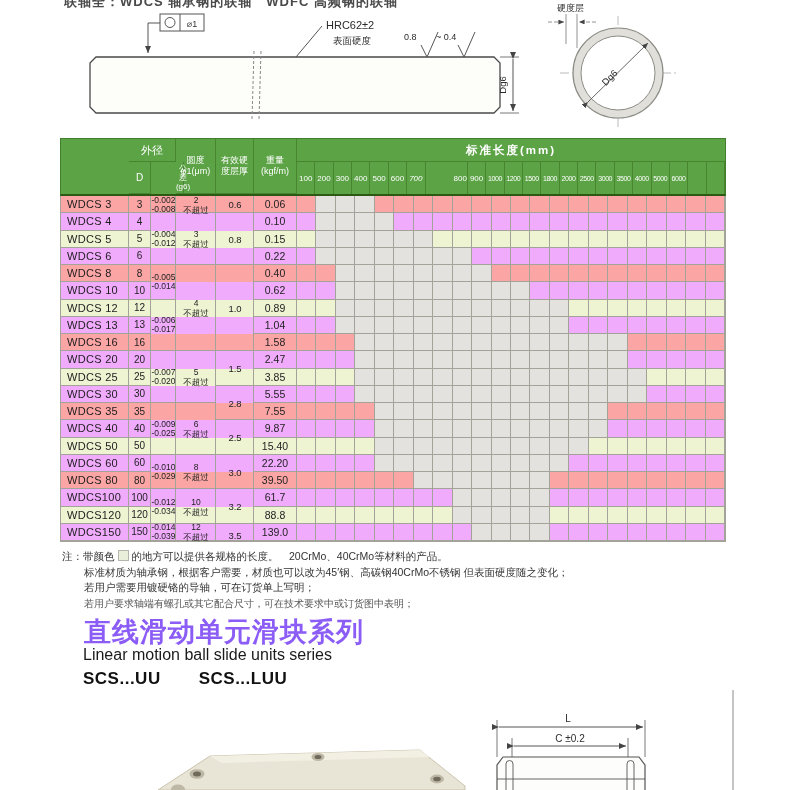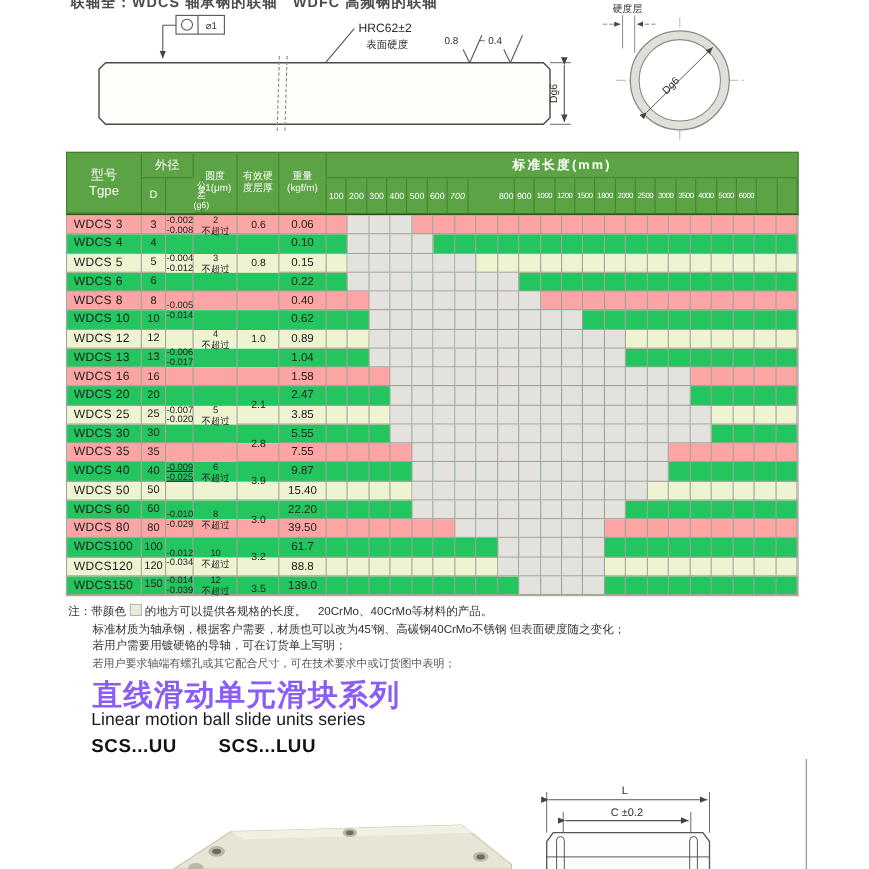--- a/index.html
+++ b/index.html
@@ -25,21 +25,21 @@
   .h-hard{grid-area:1/5/3/6;font-size:9px;line-height:11px;}
   .h-weight{grid-area:1/6/3/7;font-size:9px;line-height:11px;}
   .h-stdlen{grid-area:1/7/2/29;font-size:11.5px;letter-spacing:2px;border-right:none;font-weight:bold;}
   .len-cell{grid-row:2;font-size:8px;display:flex;align-items:center;justify-content:center;
       border-right:1px solid #47852f;box-sizing:border-box;overflow:visible;}
   .len-cell.sq{font-size:7px;letter-spacing:-0.4px;}
   .tbody{position:relative;border:1px solid #a3a39a;border-top:none;box-sizing:border-box;width:666px;background:#fff;}
   .trow{display:grid;grid-template-columns:68px 22px 25px 40px 38px 43px repeat(22,1fr);height:17.25px;}
   .trow.dark{background:#fca5a5;}
   .trow.light{background:#eef3d2;}
-  .trow.white{background:#22c55e;}
+  .trow.white{background:#f0abfc;}
   .bc{border-right:1px solid #a3a39a;border-bottom:1px solid #a3a39a;box-sizing:border-box;
       display:flex;align-items:center;justify-content:center;overflow:hidden;}
   .c-model{justify-content:flex-start;padding-left:6px;font-size:11px;letter-spacing:0.3px;color:#1d1d1d;}
   .c-d{font-size:10px;}
   .c-weight{font-size:10.5px;}
   .mcell{border-right:1px solid #a3a39a;border-bottom:none;box-sizing:border-box;}
   .mcell.gend{border-bottom:1px solid #a3a39a;}
   .gc{border-right:1px solid #a3a39a;border-bottom:1px solid #a3a39a;box-sizing:border-box;}
   .gc.gray{background:#e3e2de;}
   .ov{position:absolute;display:flex;align-items:center;justify-content:center;text-align:center;
@@ -122,22 +122,20 @@
       <text x="557" y="11" font-size="9" fill="#2b2b2b">硬度层</text>
       <line x1="566" y1="14" x2="566" y2="44" stroke="#777" stroke-width="0.8"></line>
       <line x1="577" y1="14" x2="577" y2="48" stroke="#777" stroke-width="0.8"></line>
       <line x1="548" y1="22" x2="564" y2="22" stroke="#777" stroke-width="0.8" stroke-dasharray="4,2" marker-end="url(#ar)"></line>
       <line x1="596" y1="22" x2="579" y2="22" stroke="#777" stroke-width="0.8" stroke-dasharray="4,2" marker-end="url(#ar)"></line>
     </g>
   </svg>
 
   <div class="spec-table">
     <div class="thead">
-      <div class="hc h-model">型号
-Tgpe</div>
       <div class="hc h-od">外径</div>
       <div class="hc h-d">D</div>
       <div class="hc h-tol">公差
 (g6)</div>
       <div class="hc h-round">圆度
 φ1(μm)</div>
       <div class="hc h-hard">有效硬
 度层厚</div>
       <div class="hc h-weight">重量
 (kgf/m)</div>
@@ -770,21 +768,21 @@
         <div class="ov ov-tol" style="top: 0px; height: 17.25px; text-align: right;">-0.002
 -0.008</div>
         <div class="ov ov-tol" style="top: 17.25px; height: 51.75px;">-0.004
 -0.012</div>
         <div class="ov ov-tol" style="top: 69px; height: 34.5px;">-0.005
 -0.014</div>
         <div class="ov ov-tol" style="top: 103.5px; height: 51.75px;">-0.006
 -0.017</div>
         <div class="ov ov-tol" style="top: 155.25px; height: 51.75px;">-0.007
 -0.020</div>
-        <div class="ov ov-tol" style="top: 207px; height: 51.75px; text-decoration: underline;">-0.009
+        <div class="ov ov-tol" style="top: 207px; height: 51.75px;">-0.009
 -0.025</div>
         <div class="ov ov-tol" style="top: 258.75px; height: 34.5px;">-0.010
 -0.029</div>
         <div class="ov ov-tol" style="top: 293.25px; height: 34.5px;">-0.012
 -0.034</div>
         <div class="ov ov-tol" style="top: 327.75px; height: 17.25px;">-0.014
 -0.039</div>
         <div class="ov ov-round" style="top: 0px; height: 17.25px;">2
 不超过</div>
         <div class="ov ov-round" style="top: 17.25px; height: 51.75px;">3
@@ -797,23 +795,23 @@
 不超过</div>
         <div class="ov ov-round" style="top: 258.75px; height: 34.5px;">8
 不超过</div>
         <div class="ov ov-round" style="top: 293.25px; height: 34.5px;">10
 不超过</div>
         <div class="ov ov-round" style="top: 327.75px; height: 17.25px;">12
 不超过</div>
         <div class="ov ov-hard" style="top: 0px; height: 17.25px;">0.6</div>
         <div class="ov ov-hard" style="top: 17.25px; height: 51.75px;">0.8</div>
         <div class="ov ov-hard" style="top: 69px; height: 86.25px;">1.0</div>
-        <div class="ov ov-hard" style="top: 155.25px; height: 34.5px;">2.1</div>
+        <div class="ov ov-hard" style="top: 155.25px; height: 34.5px;">1.5</div>
         <div class="ov ov-hard" style="top: 189.75px; height: 34.5px;">2.8</div>
-        <div class="ov ov-hard" style="top: 224.25px; height: 34.5px;">3.9</div>
+        <div class="ov ov-hard" style="top: 224.25px; height: 34.5px;">2.5</div>
         <div class="ov ov-hard" style="top: 258.75px; height: 34.5px;">3.0</div>
         <div class="ov ov-hard" style="top: 293.25px; height: 34.5px;">3.2</div>
         <div class="ov ov-hard" style="top: 327.75px; height: 24px;">3.5</div>
       </div>
   </div>
 
   <div class="notes">
     <div><span>注：</span><span>带颜色</span><span class="sq-chip"></span><span>的地方可以提供各规格的长度。　20CrMo、40CrMo等材料的产品。</span></div>
     <div class="indent">标准材质为轴承钢，根据客户需要，材质也可以改为45′钢、高碳钢40CrMo不锈钢 但表面硬度随之变化；</div>
     <div class="indent">若用户需要用镀硬铬的导轴，可在订货单上写明；</div>

